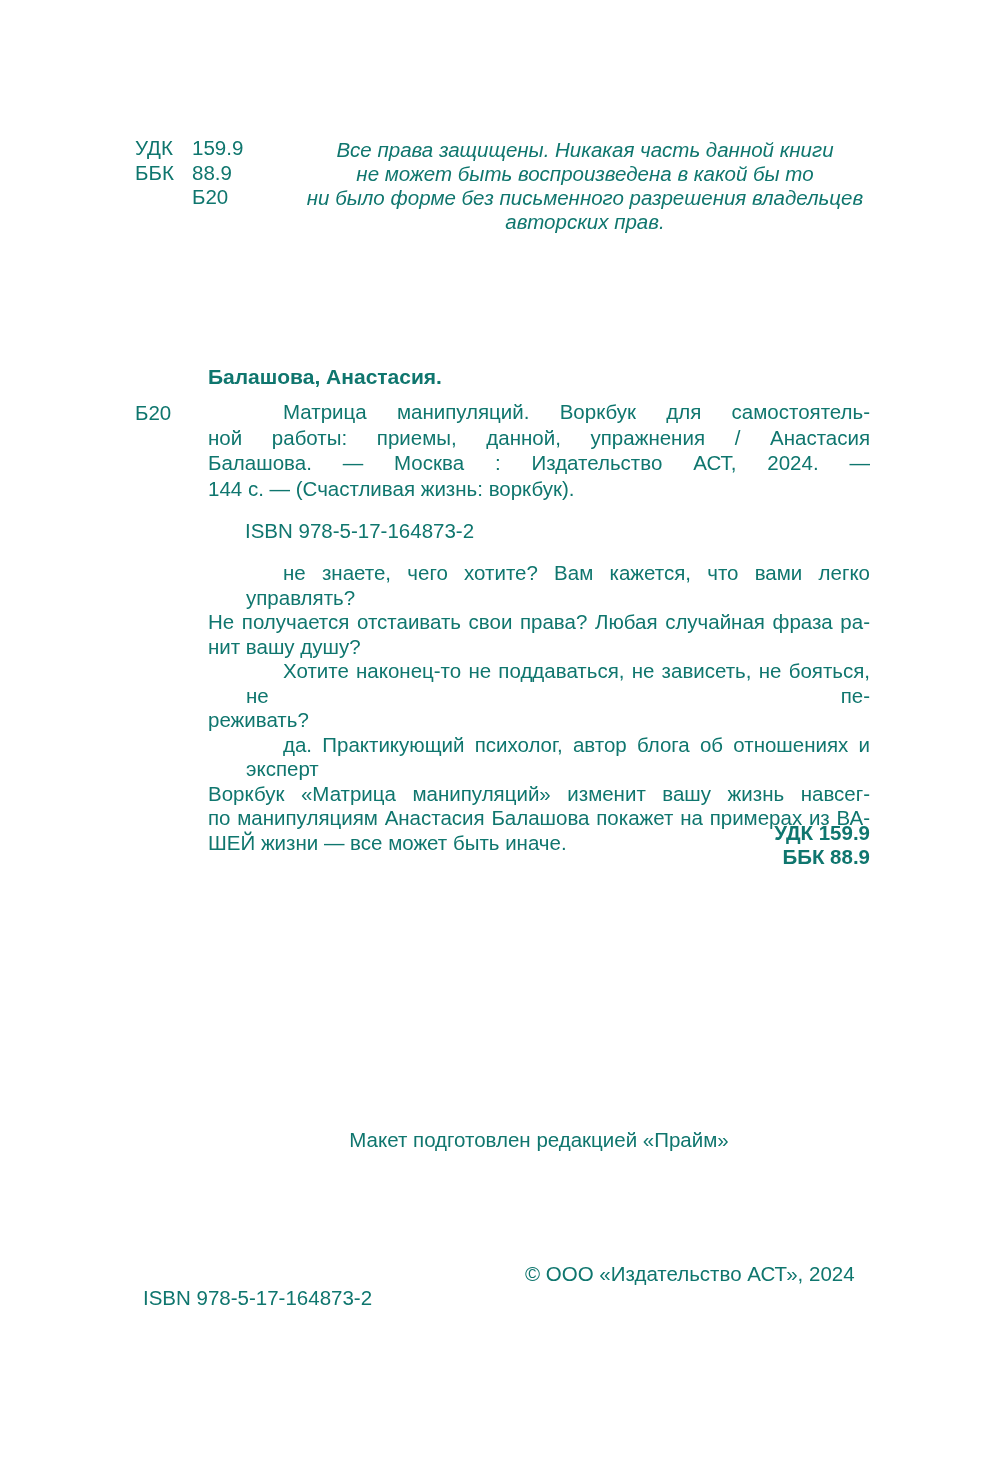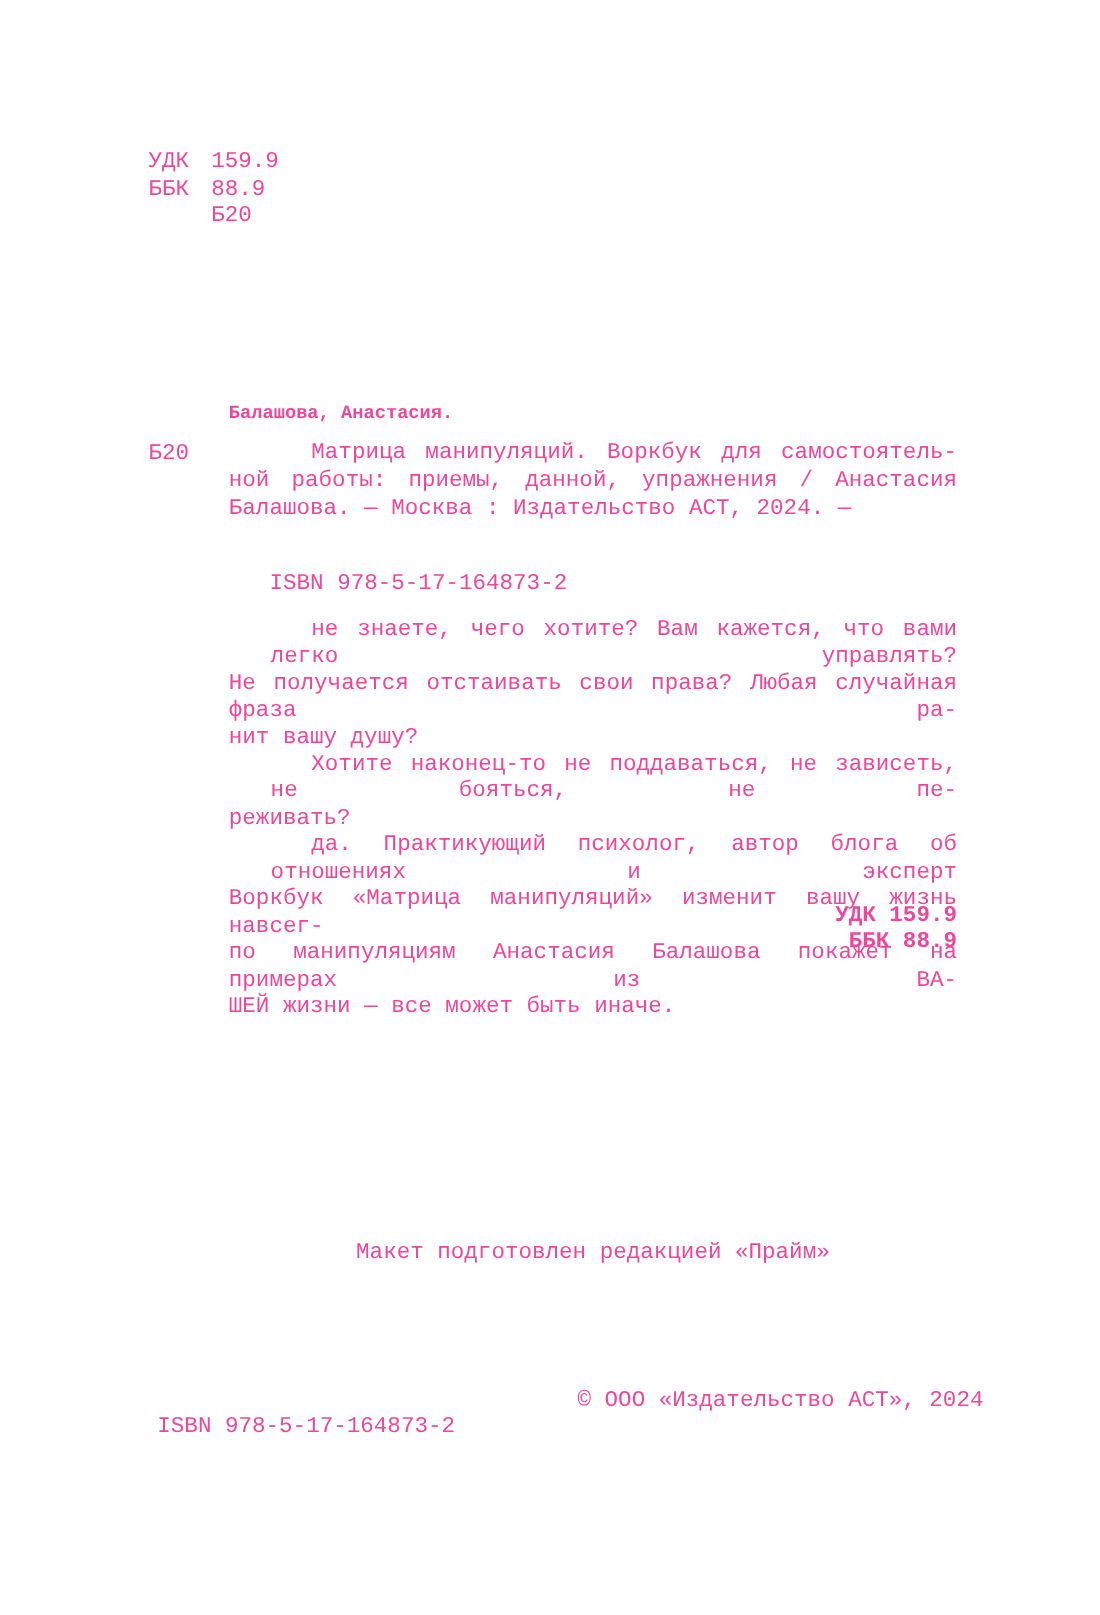--- a/index.html
+++ b/index.html
@@ -1,42 +1,42 @@
 <!DOCTYPE html>
 <html lang="ru"><head>
 <meta charset="utf-8">
 <style>
   html, body { margin: 0; padding: 0; background: #ffffff; }
   .page {
     position: relative;
     width: 1000px;
     height: 1468px;
     background: #ffffff;
-    color: #ec4899;
-    font-family: Liberation Mono, monospace;
+    color: #0f766e;
+    font-family: Liberation Sans, sans-serif;
     font-size: 20.5px;
     overflow: hidden;
   }
   .abs { position: absolute; }
 
   
   .codes-top { left: 135px; top: 136px; line-height: 24.5px; }
   .codes-top .row { white-space: nowrap; }
   .codes-top .lbl { display: inline-block; width: 57px; }
 
   
   .rights-notice {
     left: 300px; top: 138px; width: 570px;
     font-style: italic;
     line-height: 24px;
     text-align: center;
   }
 
   
-  .author-heading { left: 208px; top: 364px; font-weight: bold; line-height: 25px; font-size: 17px; }
+  .author-heading { left: 208px; top: 364px; font-weight: bold; line-height: 25px; font-size: 21px; }
   .entry-code { left: 135px; top: 400px; line-height: 25.5px; }
   .catalog-entry { left: 208px; top: 399px; width: 662px; line-height: 25.5px; }
   .isbn-top { left: 245px; top: 518px; line-height: 25px; }
 
   
   .annotation { left: 208px; top: 561px; width: 662px; line-height: 24.5px; }
 
   
   .justified > div { text-align: justify; text-align-last: justify; }
   .justified > div:last-child { text-align: left; text-align-last: left; }
@@ -65,29 +65,36 @@
       <span class="lbl">УДК</span><span>159.9</span>
     </div>
     <div class="row">
       <span class="lbl">ББК</span><span>88.9</span>
     </div>
     <div class="row">
       <span class="lbl"></span><span>Б20</span>
     </div>
   </div>
 
+  <div class="abs rights-notice">
+      <div>Все права защищены. Никакая часть данной книги</div>
+      <div>не может быть воспроизведена в какой бы то</div>
+      <div>ни было форме без письменного разрешения владельцев</div>
+      <div>авторских прав.</div>
+    </div>
 
   <div class="abs author-heading">Балашова, Анастасия.</div>
 
   <div class="abs entry-code">Б20</div>
 
   <div class="abs catalog-entry justified indent-first">
       <div>Матрица манипуляций. Воркбук для самостоятель-</div>
       <div>ной работы: приемы, данной, упражнения / Анастасия</div>
       <div>Балашова. — Москва : Издательство АСТ, 2024. —</div>
+      <div>144 с. — (Счастливая жизнь: воркбук).</div>
     </div>
 
   <div class="abs isbn-top">ISBN 978-5-17-164873-2</div>
 
   <div class="abs annotation">
     <div class="justified indent-first">
         <div>не знаете, чего хотите? Вам кажется, что вами легко управлять?</div>
         <div>Не получается отстаивать свои права? Любая случайная фраза ра-</div>
         <div>нит вашу душу?</div>
       </div>

